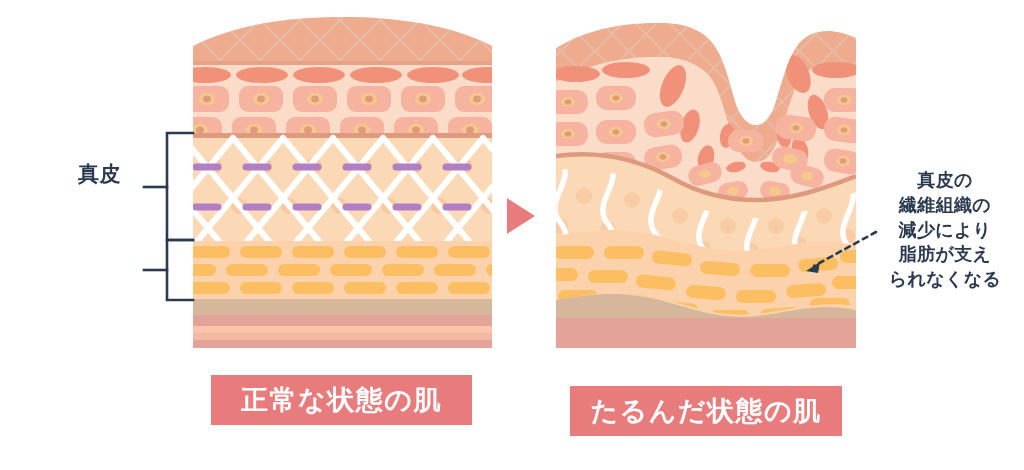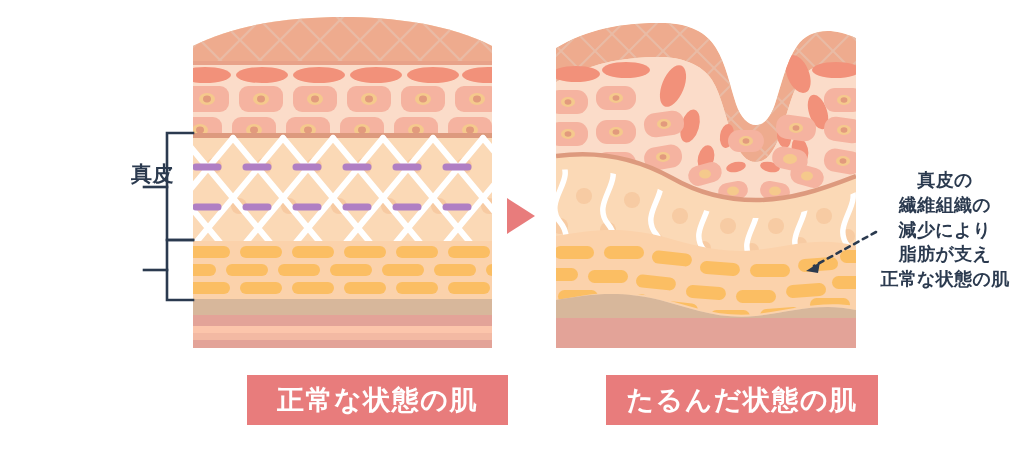--- a/index.html
+++ b/index.html
@@ -21,21 +21,21 @@
     width: 1024px;
     height: 470px;
   }
 
   .layer-label {
     position: absolute;
     color: #2b3a4f;
     font-weight: 700;
     font-size: 21px;
     line-height: 1.18;
-    text-align: right;
+    text-align: left;
     letter-spacing: 0.5px;
     white-space: pre-line;
   }
 
   #label-dermis {
     left: 78px;
     top: 162px;
     width: 96px;
   }
 
@@ -66,33 +66,32 @@
     position: absolute;
     background: #e87c7c;
     color: #ffffff;
     font-weight: 700;
     font-size: 27px;
     letter-spacing: 1.5px;
     display: flex;
     align-items: center;
     justify-content: center;
     box-sizing: border-box;
-    margin-left: 36px;
   }
 
   #caption-left {
     left: 211px;
     top: 375px;
     width: 261px;
     height: 50px;
   }
 
   #caption-right {
     left: 570px;
-    top: 375px;
+    top: 386px;
     width: 272px;
     height: 50px;
   }
 
   svg.art {
     position: absolute;
     left: 0;
     top: 0;
     width: 1024px;
     height: 470px;
@@ -563,19 +562,19 @@
     </g>
   </svg>
 
   <div class="layer-label" id="label-dermis">真皮</div>
 
 
   <div class="callout" id="callout-right">真皮の
 繊維組織の
 減少により
 脂肪が支え
-正常な状態の肌</div>
+られなくなる</div>
 
   <div class="caption" id="caption-left">正常な状態の肌</div>
 
   <div class="caption" id="caption-right">たるんだ状態の肌</div>
 
 </div>
 
 </body></html>

